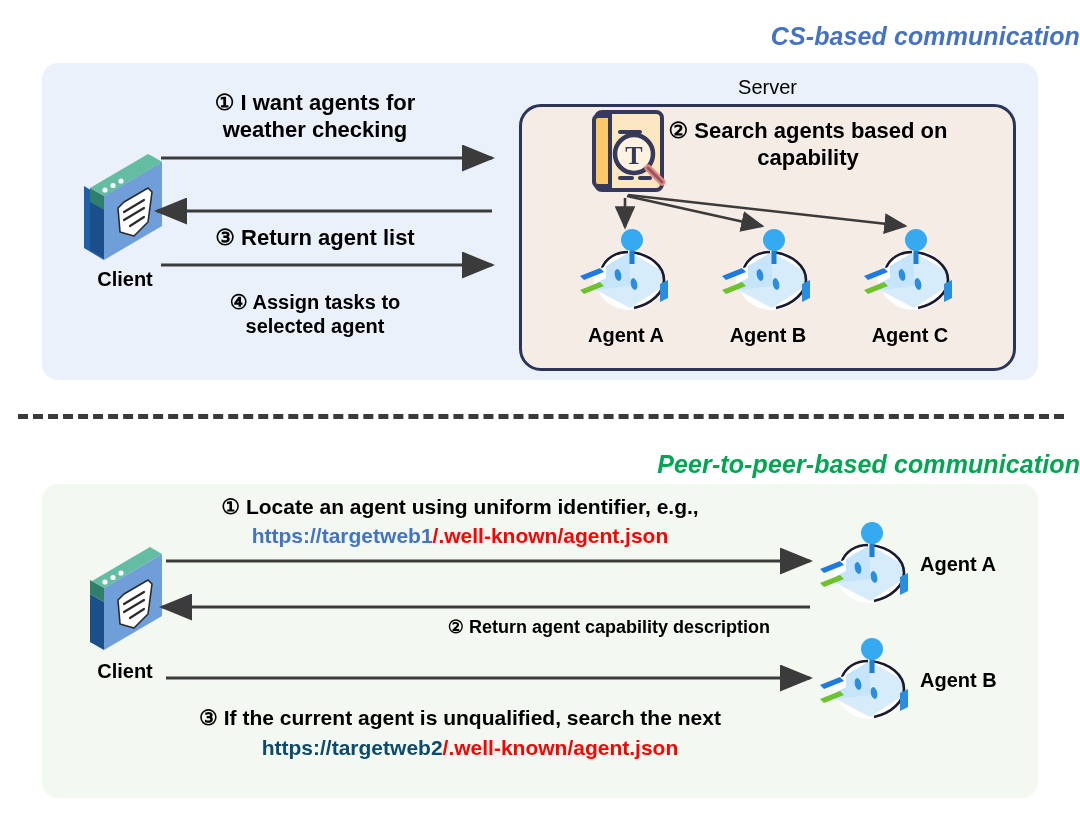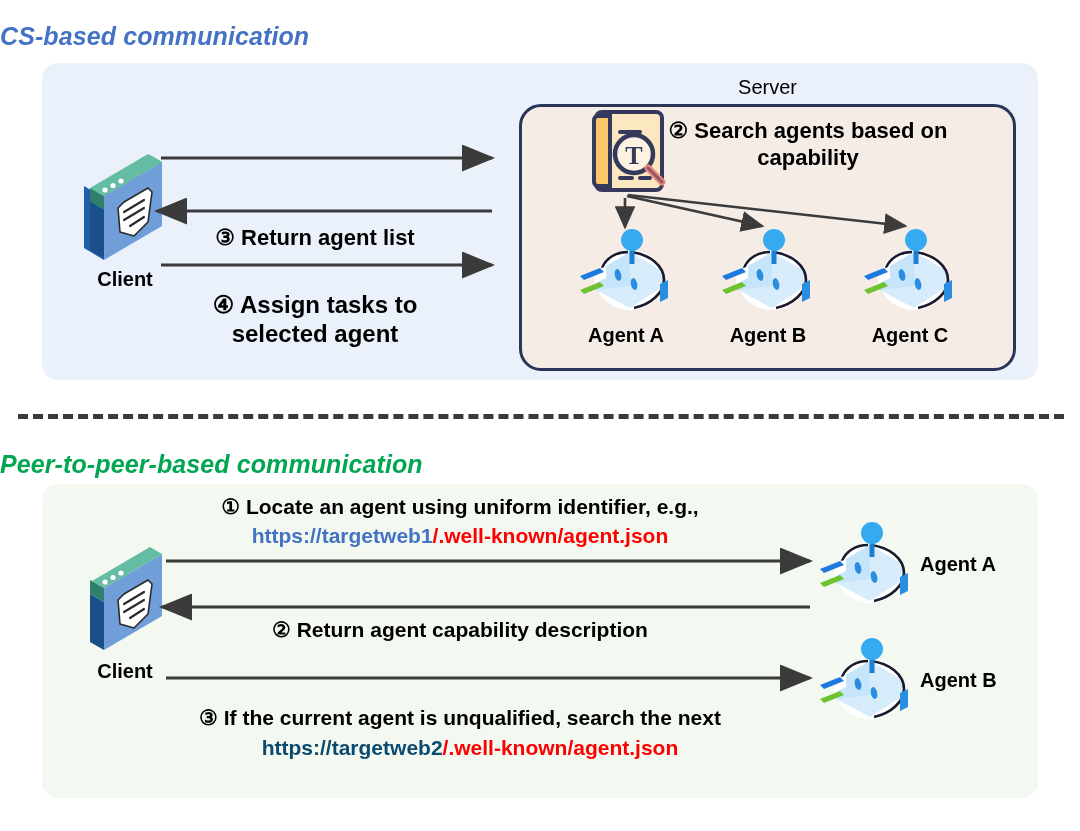--- a/index.html
+++ b/index.html
@@ -15,21 +15,21 @@
     overflow: hidden;
   }
   .stage {
     position: absolute;
     inset: 0;
   }
   
   .section-title {
     position: absolute;
     width: 100%;
-    text-align: left;
+    text-align: right;
     font-weight: bold;
     font-style: italic;
     font-size: 25px;
     letter-spacing: .1px;
   }
   #title-cs   { top: 22px; color: #4472c4; }
   #title-p2p  { top: 450px; color: #00a651; }
 
   
   .panel {
@@ -166,27 +166,29 @@
       <line x1="32" y1="24" x2="52" y2="24" stroke="#353a5c" stroke-width="4" stroke-linecap="round"></line>
       <line x1="32" y1="70" x2="44" y2="70" stroke="#353a5c" stroke-width="4" stroke-linecap="round"></line>
       <line x1="52" y1="70" x2="62" y2="70" stroke="#353a5c" stroke-width="4" stroke-linecap="round"></line>
       <circle cx="46" cy="46" r="19" fill="#fdf3e0" stroke="#353a5c" stroke-width="4.5"></circle>
       <text x="46" y="56" font-family="'Liberation Serif', serif" font-size="26" font-weight="bold" fill="#353a5c" text-anchor="middle">T</text>
       <line x1="60" y1="60" x2="74" y2="74" stroke="#f0857c" stroke-width="7" stroke-linecap="round"></line>
       <line x1="60" y1="60" x2="74" y2="74" stroke="#353a5c" stroke-width="3" stroke-linecap="round" opacity="0.55"></line>
     </svg>
   </div>
 
+  <div class="msg" style="left:150px; top:90px; width:330px; font-size:22px; white-space:pre-line;">① I want agents for
+weather checking</div>
 
   <div class="msg" style="left:660px; top:118px; width:296px; font-size:22px; white-space:pre-line;">② Search agents based on
 capability</div>
 
   <div class="msg" style="left:150px; top:225px; width:330px; font-size:22px; white-space:pre-line;">③ Return agent list</div>
 
-  <div class="msg" style="left:150px; top:290px; width:330px; font-size:24px; white-space:pre-line;">④ Assign tasks to
+  <div class="msg" style="left:150px; top:290px; width:330px; font-size:20px; white-space:pre-line;">④ Assign tasks to
 selected agent</div>
 
   <div class="icon-wrap" style="left:572px; top:228px; width:112px; height:92px;">
     <svg width="112" height="92" viewBox="0 0 112 92">
       <g>
         <ellipse cx="58" cy="52" rx="34" ry="30" fill="#ffffff"></ellipse>
         <path d="M24,44 L58,24 L92,44 L92,58 L58,80 L24,62 Z" fill="#d6ecfb"></path>
         <path d="M24,44 L58,24 L58,58 L24,62 Z" fill="#c6e4fa"></path>
         <path d="M58,24 C78,26 92,38 92,52 C92,64 80,76 62,80" fill="none" stroke="#1a1a2e" stroke-width="2.6"></path>
         <path d="M30,40 C34,30 44,24 56,24" fill="none" stroke="#1a1a2e" stroke-width="2.6"></path>
@@ -267,21 +269,21 @@
     </svg>
   </div>
   <div class="node-label" style="left:50px; top:660px; width:150px;">Client</div>
 
   <div class="msg" style="left:150px; top:494px; width:620px; font-size:21px;">① Locate an agent using uniform identifier, e.g.,</div>
 
   <div class="url-line" style="left:150px; top:524px; width:620px;">
     <span class="u-blue">https://targetweb1</span><span class="u-red">/.well-known/agent.json</span>
   </div>
 
-  <div class="msg" style="left:150px; top:617px; width:620px; font-size:21px;">② Return agent capability description</div>
+  <div class="msg" style="left:150px; top:617px; width:620px; font-size:18px;text-align:right;">② Return agent capability description</div>
 
   <div class="msg" style="left:150px; top:705px; width:620px; font-size:21px;">③ If the current agent is unqualified, search the next</div>
 
   <div class="url-line" style="left:150px; top:736px; width:620px;">
     <span class="u-green">https://targetweb2</span><span class="u-red">/.well-known/agent.json</span>
   </div>
 
   <div class="icon-wrap" style="left:812px; top:521px; width:112px; height:92px;">
     <svg width="112" height="92" viewBox="0 0 112 92">
       <ellipse cx="58" cy="52" rx="34" ry="30" fill="#ffffff"></ellipse>

